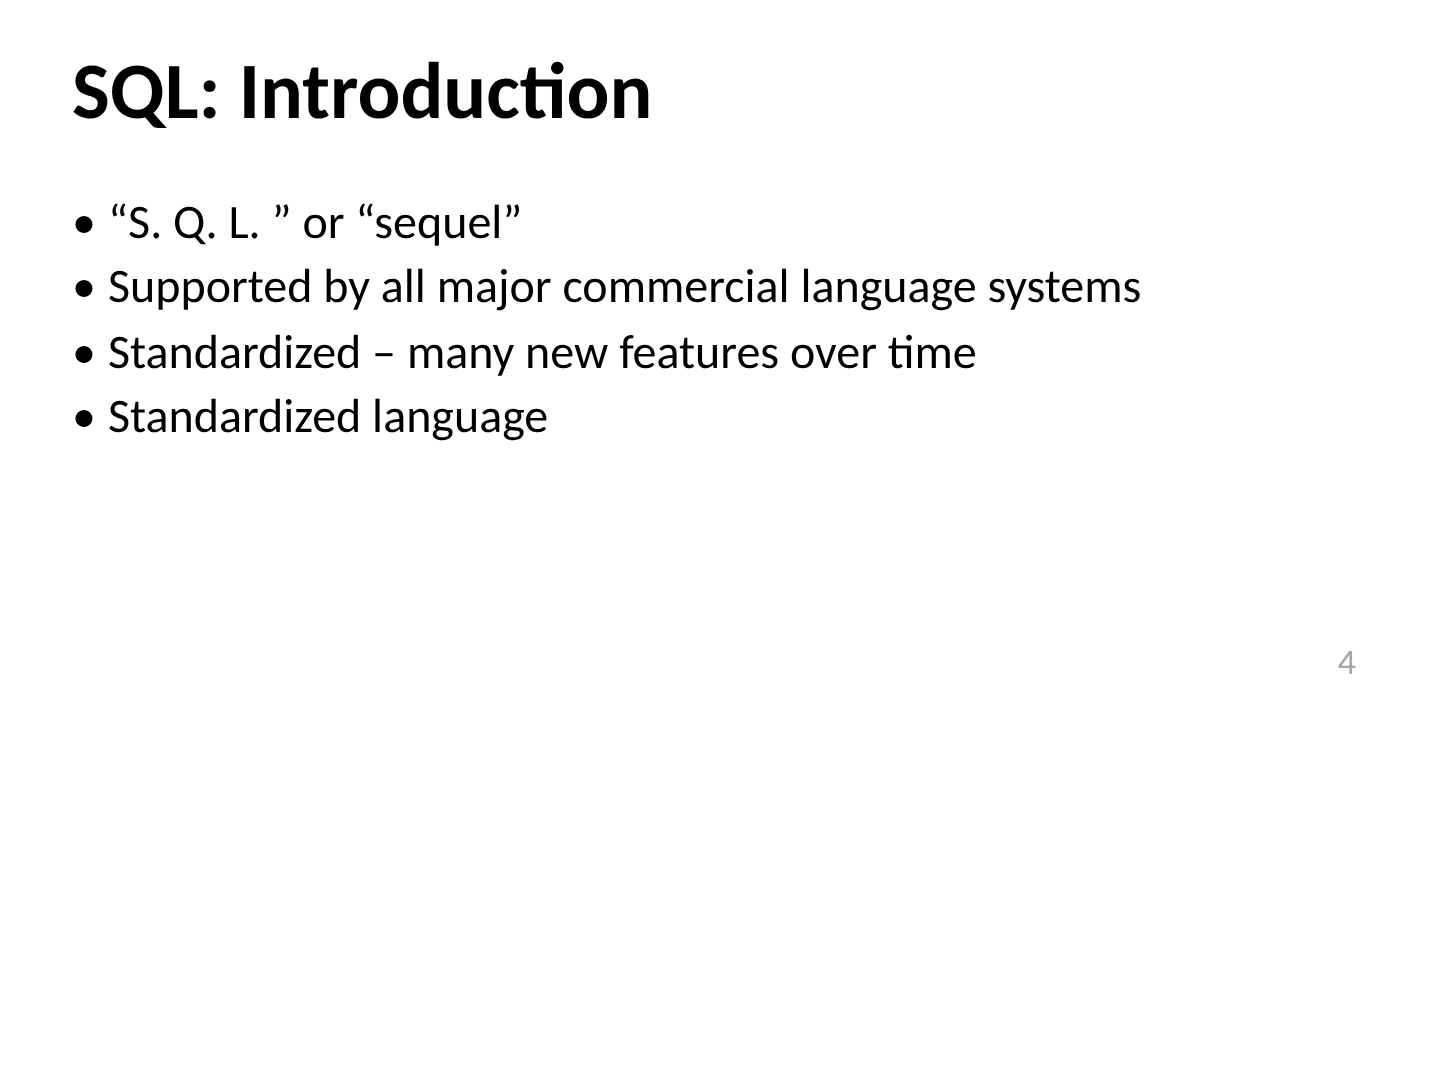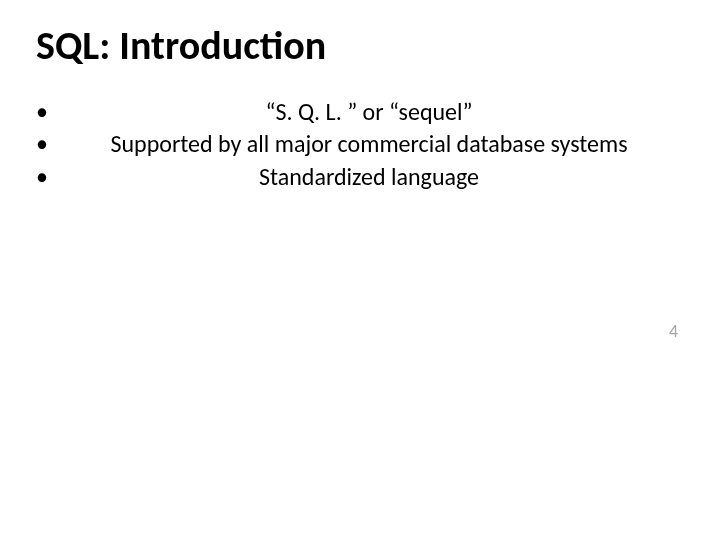--- a/index.html
+++ b/index.html
@@ -25,21 +25,20 @@
     font-weight: 700;
     margin: 0 0 28px 0;
     line-height: 1.1;
   }
   .bullets {
     list-style: none;
     padding: 0;
     margin: 0;
     font-size: 24px;
     line-height: 1.35;
-    text-align: center;
   }
   .bullets li {
     position: relative;
     padding-left: 18px;
     margin: 0;
   }
   .bullets li::before {
     content: "•";
     position: absolute;
     left: 0;
@@ -53,17 +52,18 @@
     color: #a6a6a6;
   }
 </style>
 </head>
 <body>
 
 <div class="slide">
   <h1 class="title">SQL: Introduction</h1>
   <ul class="bullets">
     <li>“S. Q. L. ” or “sequel”</li>
-    <li>Supported by all major commercial database systems</li>
+    <li>Supported by all major commercial language systems</li>
+    <li>Standardized – many new features over time</li>
     <li>Standardized language</li>
   </ul>
   <div class="page-number">4</div>
 </div>
 
 </body></html>

